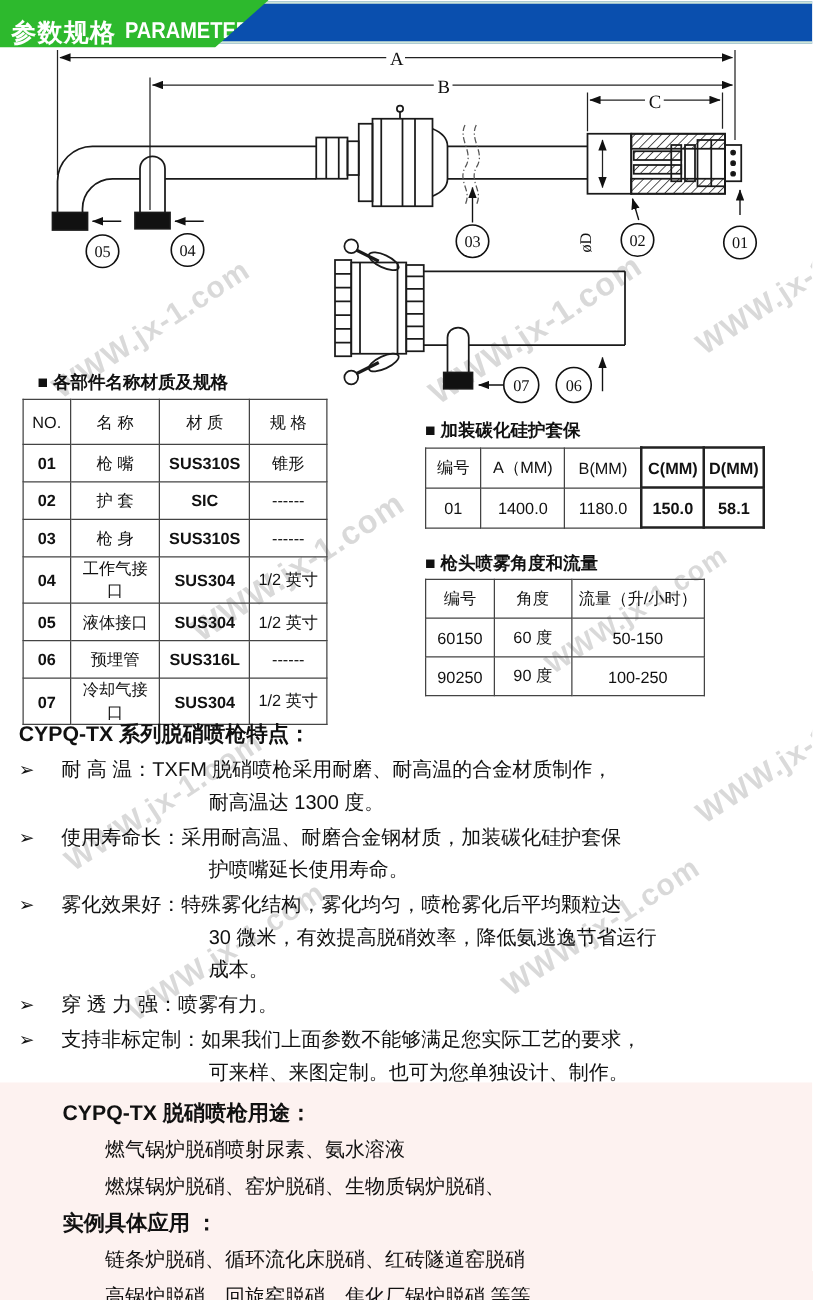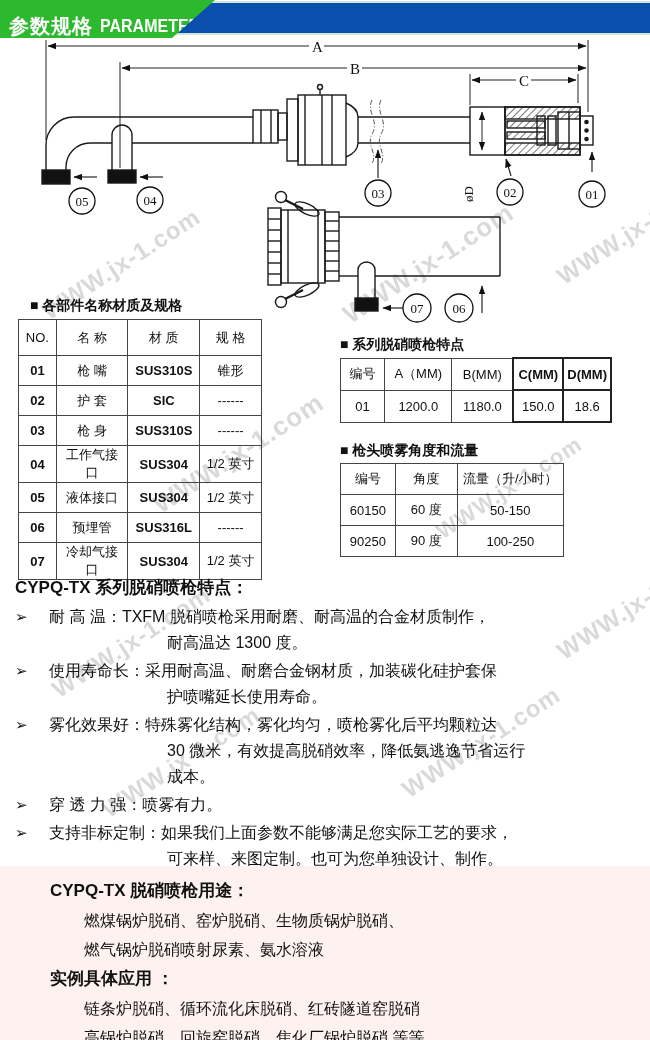--- a/index.html
+++ b/index.html
@@ -25,21 +25,21 @@
   table.tbl{position:absolute;border-collapse:collapse;}
   .tbl th,.tbl td{border:1px solid #444;text-align:center;padding:0 3px;font-size:13px;font-weight:400;}
   #parts-tbl{left:18px;top:319px;width:244px;}
   #parts-tbl th{height:35px;}
   #parts-tbl td{height:29px;}
   #parts-tbl td:nth-child(1),#parts-tbl td:nth-child(3){font-weight:700;}
   #length-tbl{left:340px;top:357px;width:272px;}
   #length-tbl th{height:30px;}
   #length-tbl td{height:30px;}
   #length-tbl .thick{font-weight:700;border:2px solid #222;}
-  #length-tbl td.bold{font-weight:400;border:2px solid #222;}
+  #length-tbl td.bold{font-weight:700;border:2px solid #222;}
   #spray-tbl{left:340px;top:463px;width:224px;}
   #spray-tbl th{height:30px;}
   #spray-tbl td{height:30px;}
   
   .features{position:absolute;left:15px;top:575px;width:632px;}
   .features-title{font-size:17px;font-weight:700;line-height:26px;margin-bottom:3px;}
   .feature-item{display:flex;font-size:16px;line-height:26px;margin-bottom:2px;}
   .bullet{width:34px;flex:none;font-size:15px;}
   .feature-lines{flex:1;}
   .feature-lines .cont{margin-left:118px;}
@@ -263,45 +263,45 @@
         </tr>
         <tr>
           <td>07</td>
           <td>冷却气接口</td>
           <td>SUS304</td>
           <td>1/2 英寸</td>
         </tr>
       </tbody>
   </table>
 
-  <div class="tbl-title" style="left:340px;top:336px;">■  系列脱硝喷枪特点</div>
+  <div class="tbl-title" style="left:340px;top:336px;">■  加装碳化硅护套保</div>
   <table class="tbl" id="length-tbl">
     <colgroup>
         <col style="width:45px">
         <col style="width:68px">
         <col style="width:62px">
         <col style="width:50px">
         <col style="width:47px">
       </colgroup>
     <thead>
       <tr>
         <th>编号</th>
         <th>A（MM)</th>
         <th>B(MM)</th>
         <th class="thick">C(MM)</th>
         <th class="thick">D(MM)</th>
       </tr>
     </thead>
     <tbody>
         <tr>
           <td>01</td>
-          <td>1200.0</td>
+          <td>1400.0</td>
           <td>1180.0</td>
           <td class="bold">150.0</td>
-          <td class="bold">18.6</td>
+          <td class="bold">58.1</td>
         </tr>
       </tbody>
   </table>
 
   <div class="tbl-title" style="left:340px;top:442px;">■  枪头喷雾角度和流量</div>
   <table class="tbl" id="spray-tbl">
     <colgroup>
         <col style="width:55px">
         <col style="width:62px">
         <col style="width:107px">
@@ -361,20 +361,20 @@
       <span class="bullet">➢</span>
       <div class="feature-lines">
         <div>支持非标定制：如果我们上面参数不能够满足您实际工艺的要求，</div>
         <div class="cont">可来样、来图定制。也可为您单独设计、制作。</div>
       </div>
     </div>
   </div>
 
   <div class="usage">
     <div class="usage-title">CYPQ-TX 脱硝喷枪用途：</div>
+    <div class="usage-line">燃气锅炉脱硝喷射尿素、氨水溶液</div>
     <div class="usage-line">燃煤锅炉脱硝、窑炉脱硝、生物质锅炉脱硝、</div>
-    <div class="usage-line">燃气锅炉脱硝喷射尿素、氨水溶液</div>
     <div class="usage-title">实例具体应用 ：</div>
     <div class="usage-line">链条炉脱硝、循环流化床脱硝、红砖隧道窑脱硝</div>
     <div class="usage-line">高锅炉脱硝、回旋窑脱硝、焦化厂锅炉脱硝  等等</div>
   </div>
 
 </div>
 
 </body></html>

